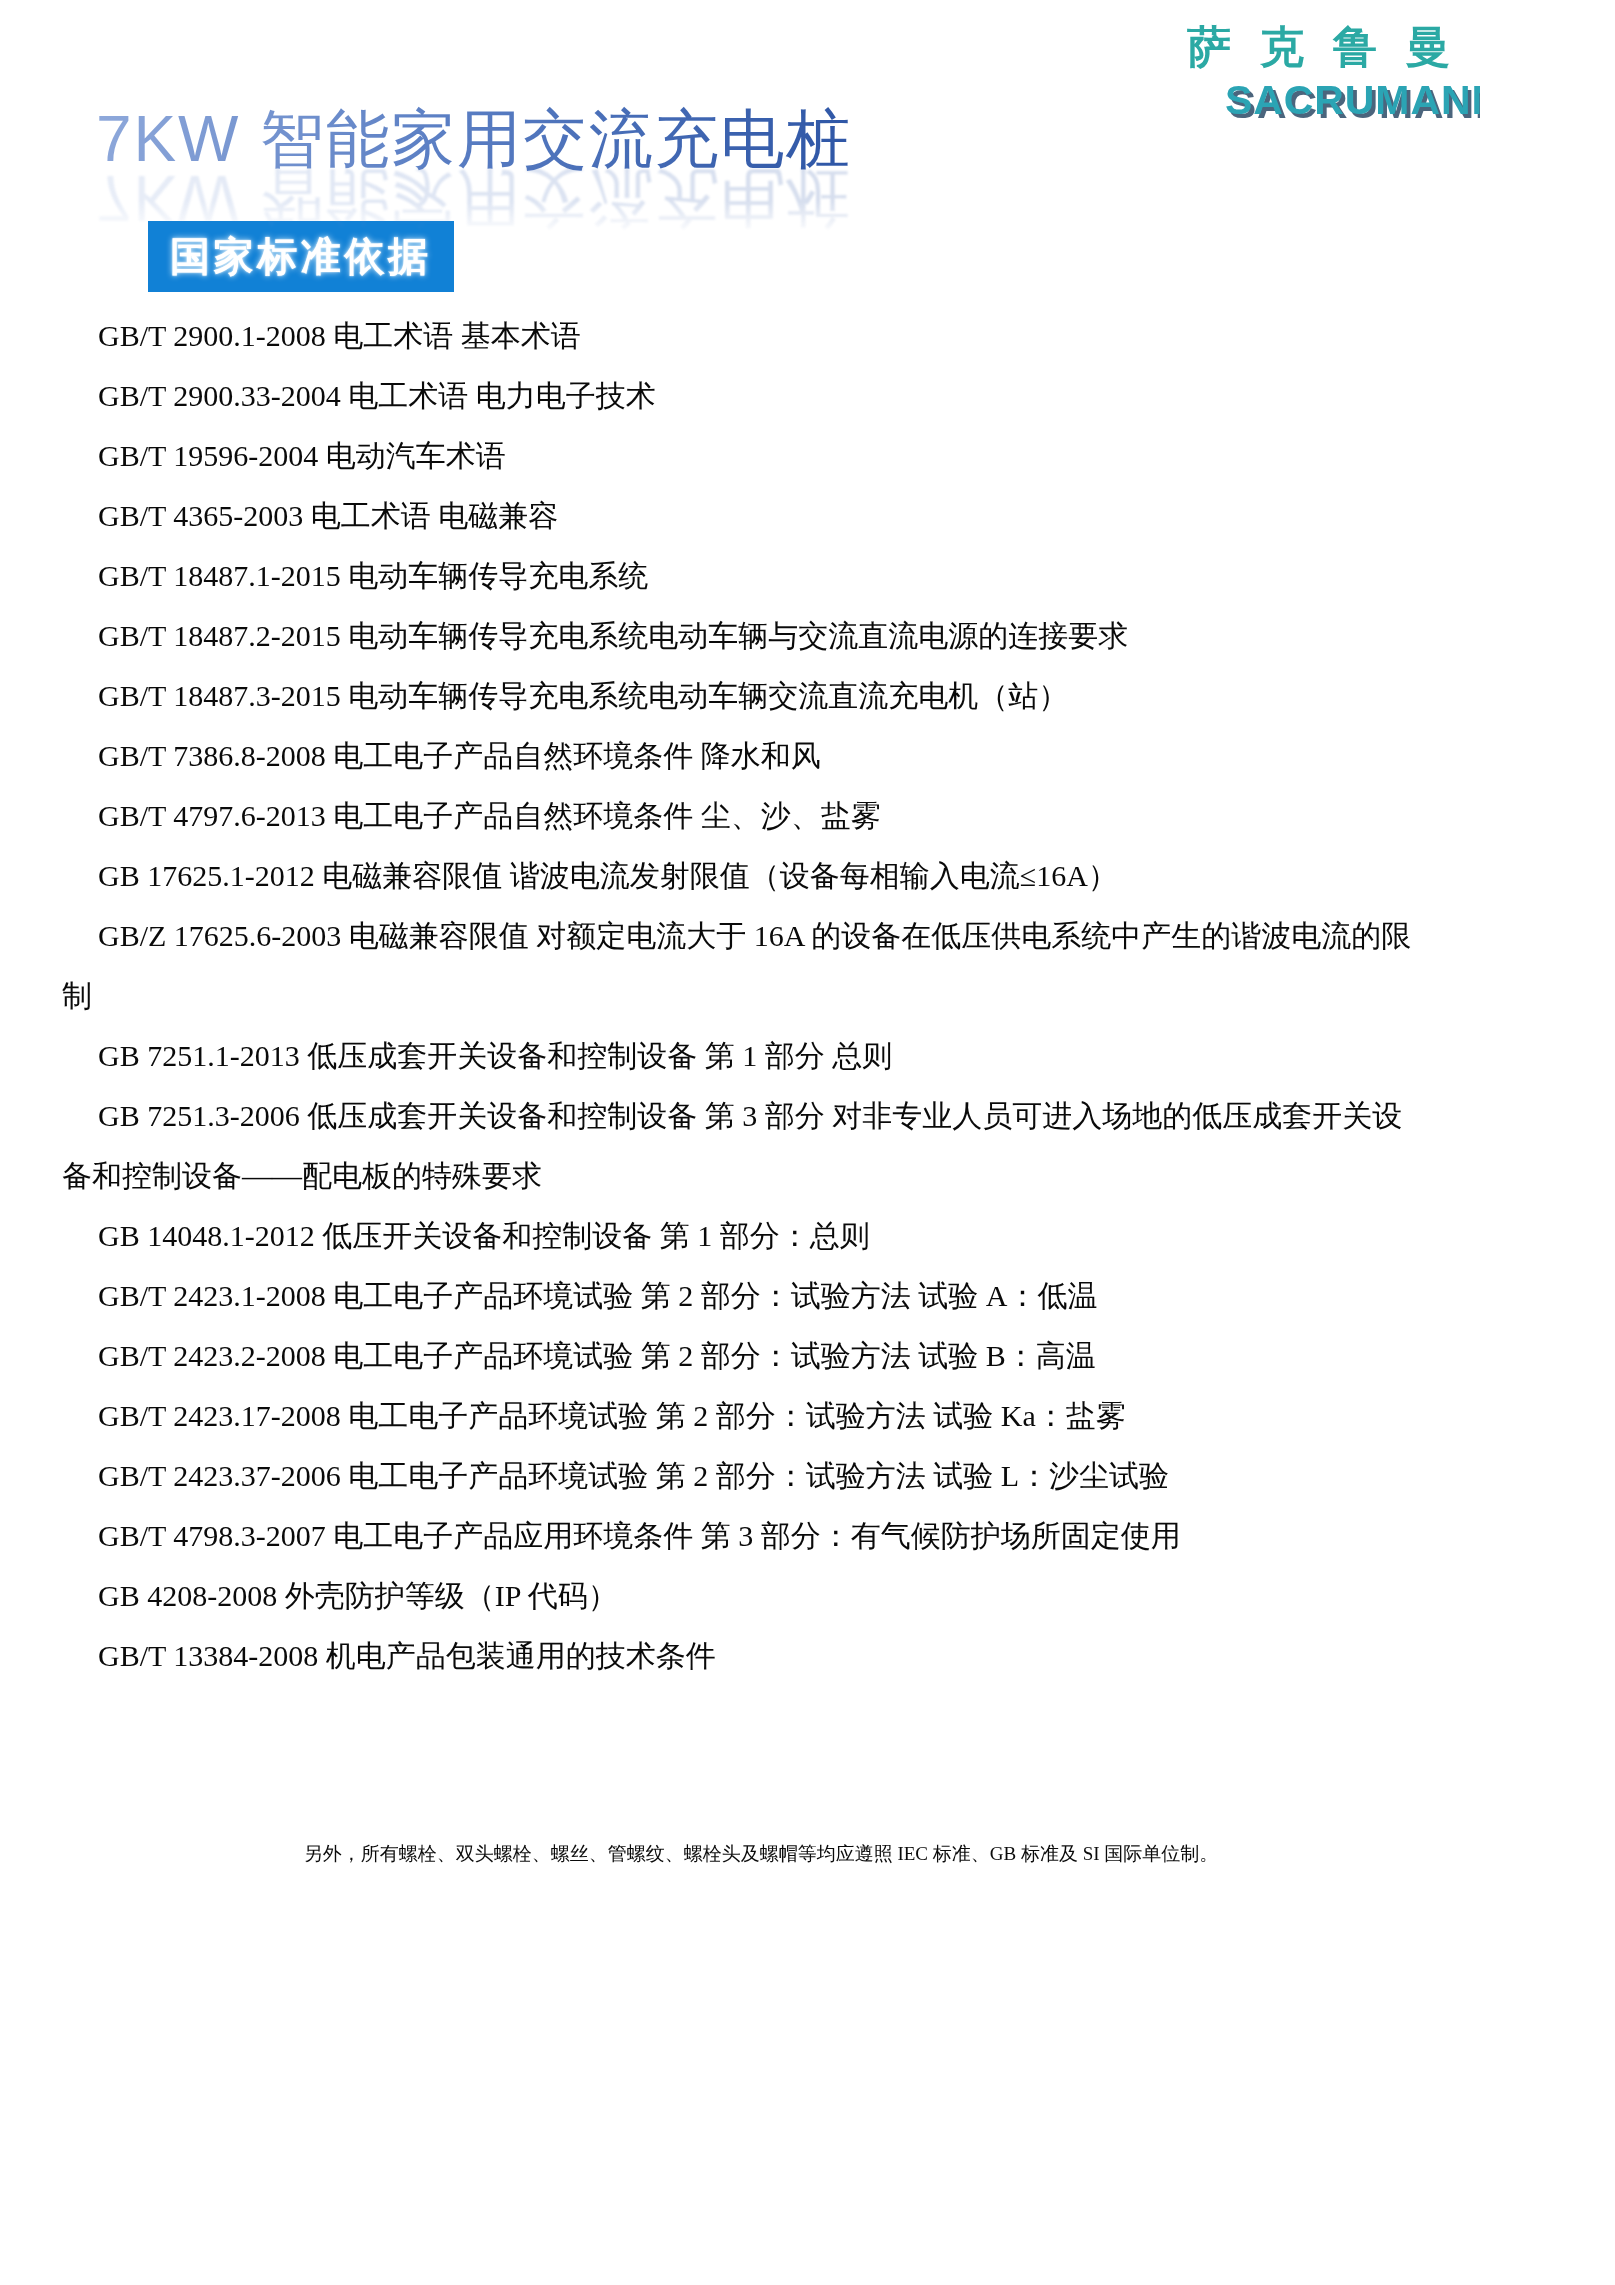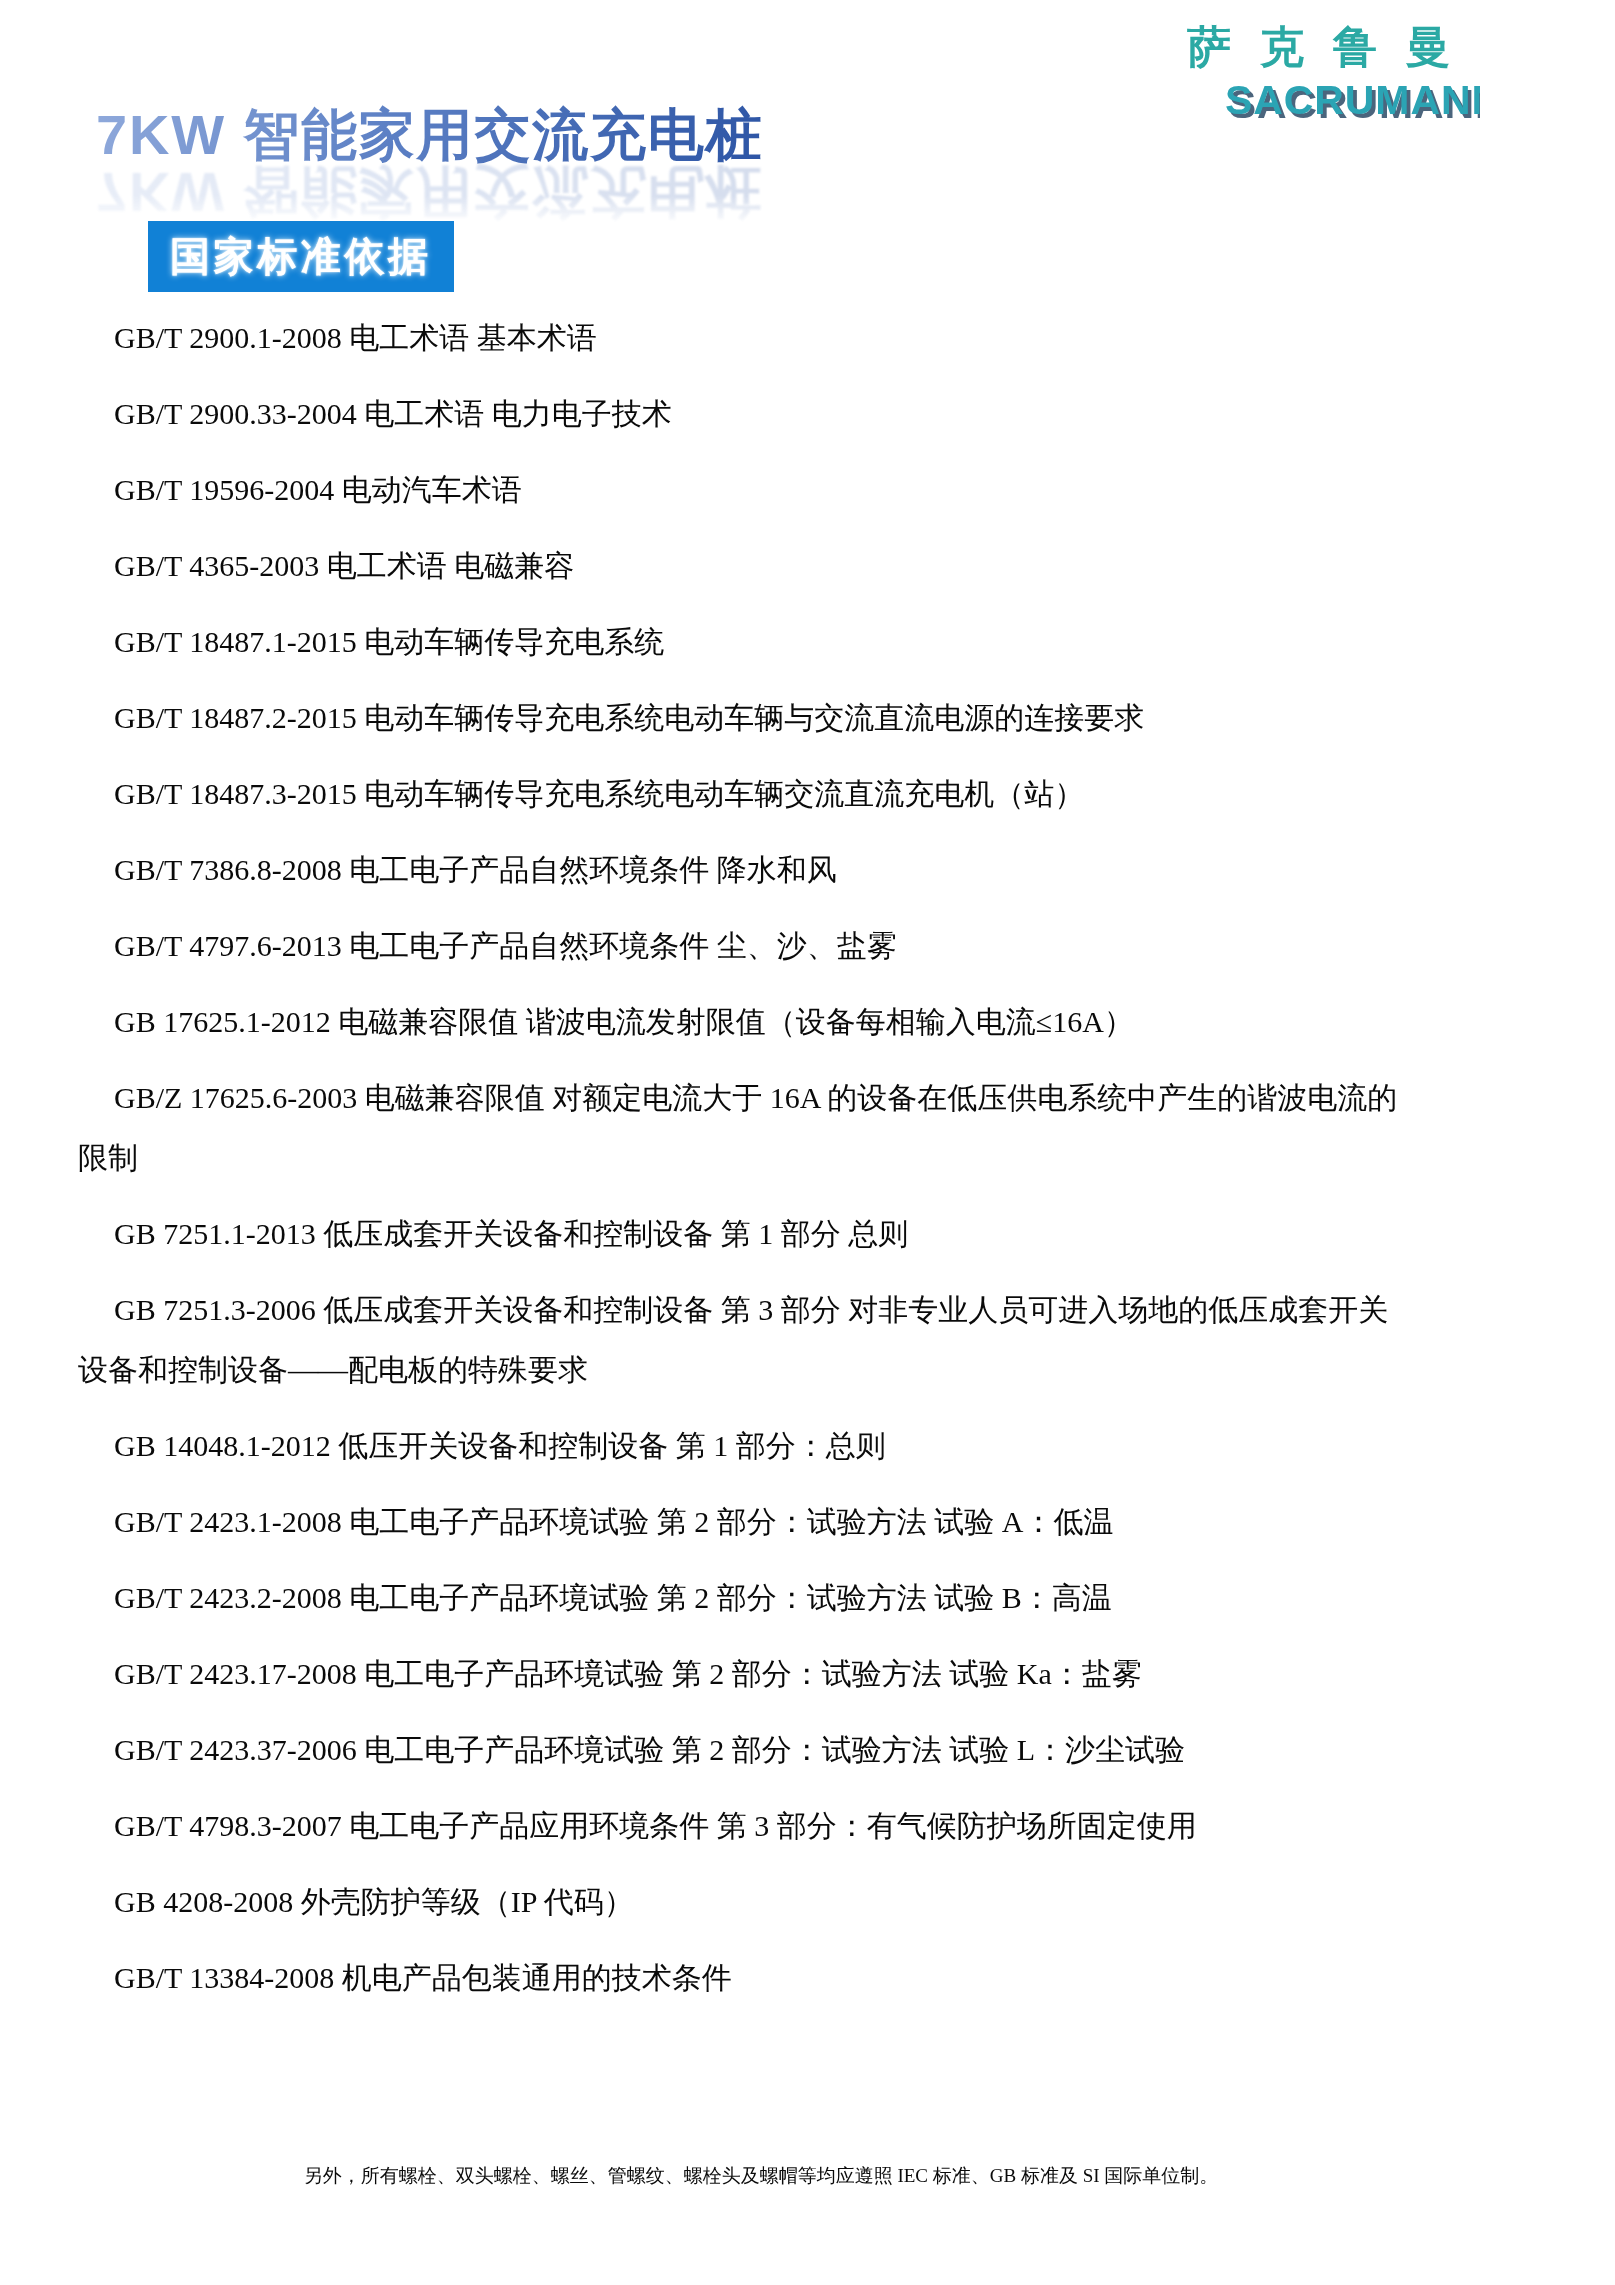--- a/index.html
+++ b/index.html
@@ -52,22 +52,22 @@
   }
   
   .title-wrap{
     position:relative;
     margin:101px 0 0 34px;
     height:78px;
     font-family:"Liberation Sans","DejaVu Sans",sans-serif;
   }
   .title-text,.title-reflection{
     display:inline-block;
-    font-size:56px;
-    font-weight:700;
+    font-size:64px;
+    font-weight:400;
     letter-spacing:1.8px;
     line-height:1.2;
     white-space:nowrap;
     color:#3f66b0;
   }
   @supports ((-webkit-background-clip:text) or (background-clip:text)){
     .title-text,.title-reflection{
       background:linear-gradient(105deg,var(--title-a) 0%,#5b7fc4 45%,var(--title-b) 100%);
       -webkit-background-clip:text;
       background-clip:text;
@@ -100,21 +100,21 @@
     padding:14.5px 22px 16.3px 22px;
     text-shadow:0 0 6.3px rgba(235,248,255,.95),0 0 1.8px #ffffff;
   }
   
   .standards{
     margin-top:14.5px;
     font-size:30px;
     line-height:60px;
   }
   .std-item{
-    margin:16px;
+    margin:0;
     text-indent:36px;
   }
   
   .note{
     margin:138px 0 0 0;
     font-size:19px;
     line-height:60px;
     text-indent:42px;
     text-align:center;
   }

